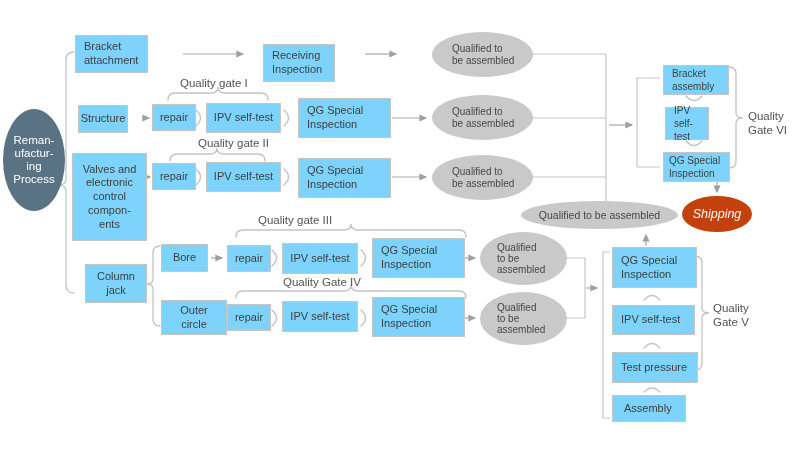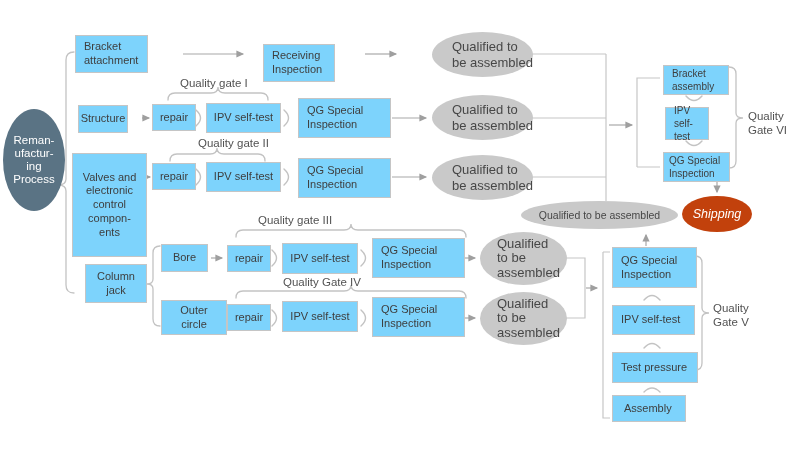--- a/index.html
+++ b/index.html
@@ -11,21 +11,21 @@
   svg.connectors{position:absolute;left:0;top:0;width:800px;height:452px;}
   .box{
     position:absolute;background:#7dd3fc;border:1px solid #c5c5c5;
     font-size:11px;line-height:1.25;color:#3e3e3e;
     display:flex;align-items:center;white-space:pre-line;box-sizing:border-box;
   }
   .center{justify-content:center;text-align:center;}
   .left{padding-left:8px;text-align:left;}
   .ellipse{
     position:absolute;border-radius:50%;background:#c9c9c9;color:#474747;
-    font-size:13px;line-height:1.2;display:flex;align-items:center;
+    font-size:10px;line-height:1.2;display:flex;align-items:center;
     white-space:pre-line;box-sizing:border-box;
   }
   .dark{background:#5a7384;color:#ffffff;justify-content:center;text-align:center;}
   .ship{background:#c2410c;font-style:italic;}
   .label{
     position:absolute;color:#525252;font-size:11.5px;line-height:1.25;
     white-space:pre-line;
   }
   .fs10{font-size:10px;line-height:1.3;}
   .fs105{font-size:10.5px;}
@@ -99,21 +99,21 @@
   </svg>
 
   <div class="ellipse dark tight" style="left:3px;top:109px;width:62px;height:102px;font-size:11.5px;">Reman-
 ufactur-
 ing
 Process</div>
 
   <div class="box left" style="left:75px;top:35px;width:73px;height:38px;">Bracket
 attachment</div>
   <div class="box center" style="left:78px;top:105px;width:50px;height:28px;">Structure</div>
-  <div class="box center" style="left:72px;top:153px;width:75px;height:104px;">Valves and
+  <div class="box center" style="left:72px;top:153px;width:75px;height:88px;">Valves and
 electronic
 control
 compon-
 ents</div>
   <div class="box center" style="left:85px;top:264px;width:62px;height:39px;">Column
 jack</div>
   <div class="box center" style="left:161px;top:244px;width:47px;height:28px;">Bore</div>
   <div class="box center" style="left:161px;top:300px;width:66px;height:35px;">Outer
 circle</div>
 

